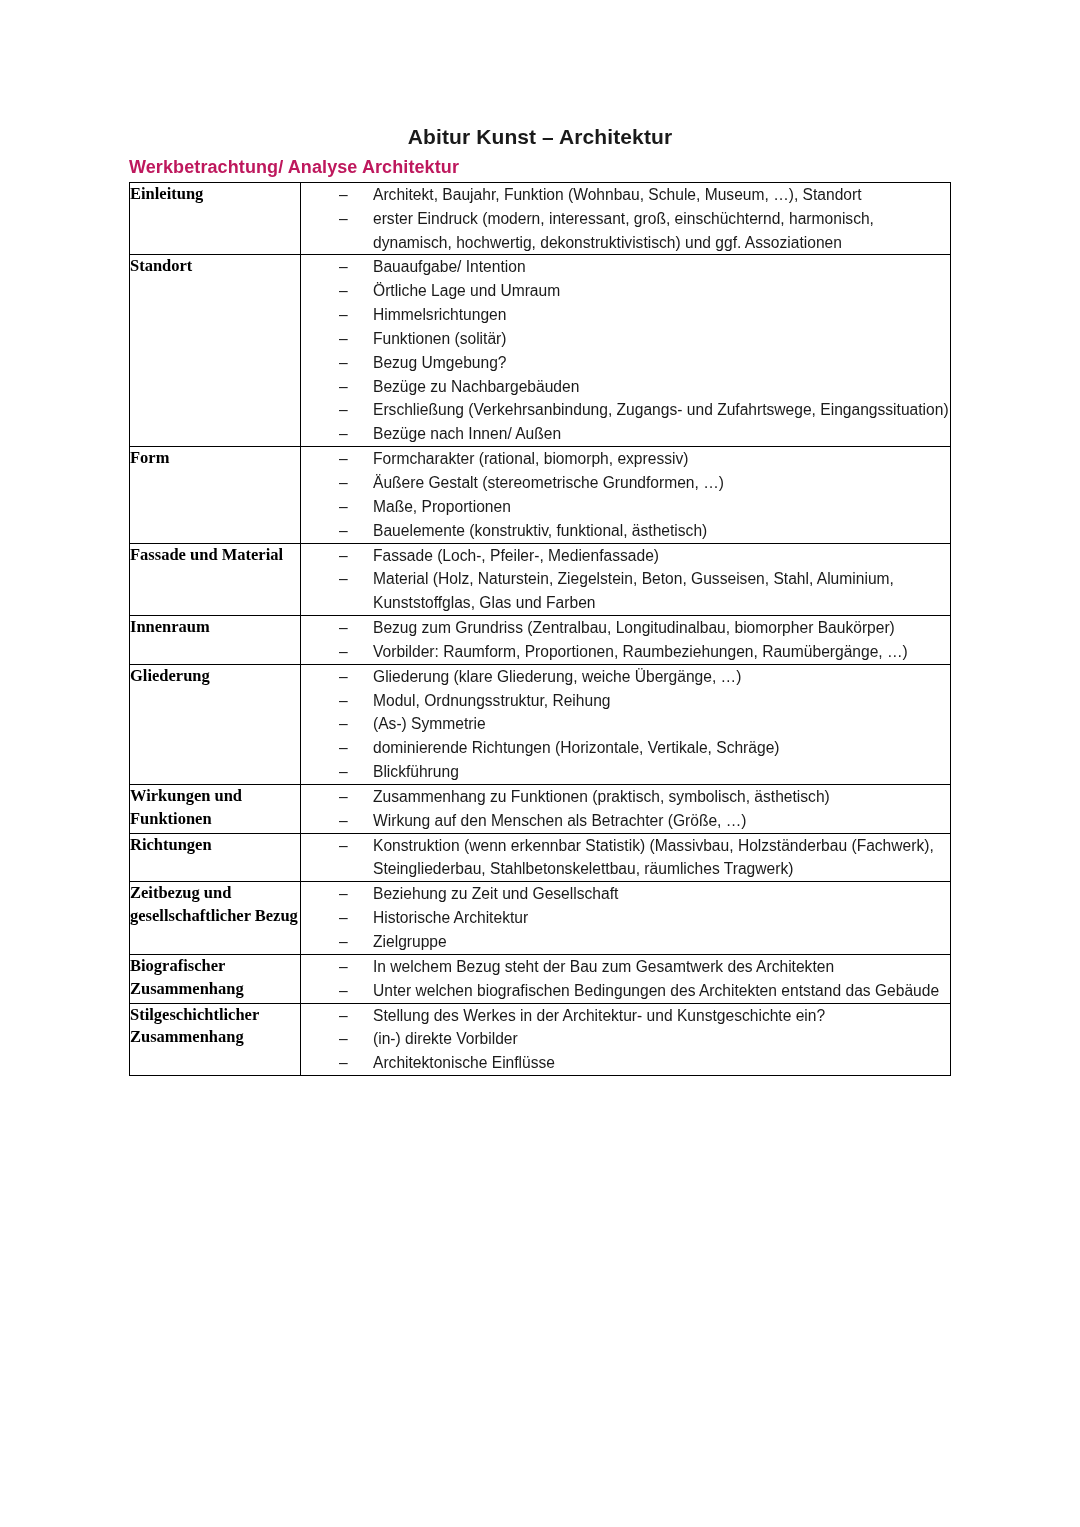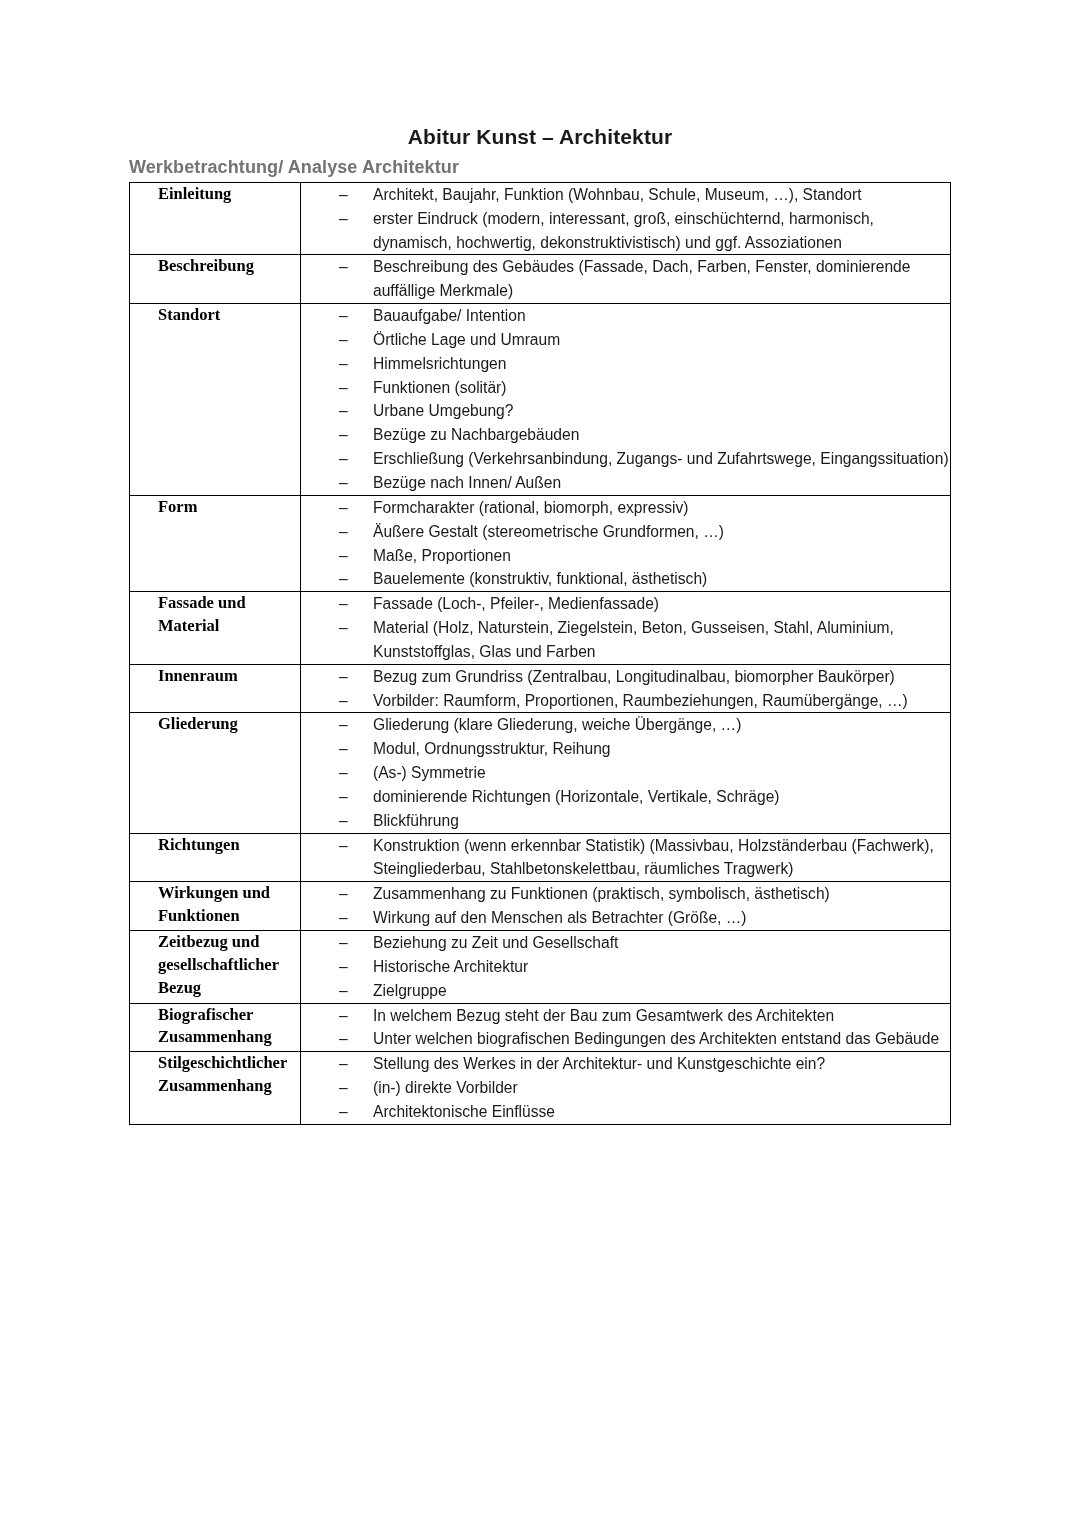--- a/index.html
+++ b/index.html
@@ -30,21 +30,21 @@
     color: #1a1a1a;
     text-align: center;
     line-height: 1.25;
     margin: 0 0 7px 0;
     letter-spacing: 0.1px;
   }
   .doc-subtitle {
     font-family: "Liberation Sans", sans-serif;
     font-weight: bold;
     font-size: 18px;
-    color: #737373;
+    color: #be185d;
     text-align: left;
     line-height: 1.2;
     margin: 0 0 3px 0;
     letter-spacing: 0.1px;
   }
   table.analysis-table {
     border-collapse: collapse;
     width: 822px;
     table-layout: fixed;
     background: #ffffff;
@@ -61,21 +61,20 @@
   }
   td.items-cell {
     padding: 4px 6px 5px 0;
   }
   .cat-label {
     font-family: "Liberation Serif", "DejaVu Serif", serif;
     font-weight: bold;
     font-size: 16.5px;
     line-height: 1.38;
     color: #000000;
-    margin-left: 28px;
   }
   ul.item-list {
     list-style: none;
     margin: 0;
     padding: 0;
   }
   ul.item-list li {
     position: relative;
     font-family: "Liberation Sans", sans-serif;
     font-size: 15.6px;
@@ -111,39 +110,29 @@
             </td>
             <td class="items-cell">
               <ul class="item-list">
                 <li><span class="dash">–</span><span>Architekt, Baujahr, Funktion (Wohnbau, Schule, Museum, …), Standort</span></li>
                 <li><span class="dash">–</span><span>erster Eindruck (modern, interessant, groß, einschüchternd, harmonisch, dynamisch, hochwertig, dekonstruktivistisch) und ggf. Assoziationen</span></li>
               </ul>
             </td>
           </tr>
           <tr>
             <td class="cat-cell">
-              <div class="cat-label">Beschreibung</div>
-            </td>
-            <td class="items-cell">
-              <ul class="item-list">
-                <li><span class="dash">–</span><span>Beschreibung des Gebäudes (Fassade, Dach, Farben, Fenster, dominierende auffällige Merkmale)</span></li>
-              </ul>
-            </td>
-          </tr>
-          <tr>
-            <td class="cat-cell">
               <div class="cat-label">Standort</div>
             </td>
             <td class="items-cell">
               <ul class="item-list">
                 <li><span class="dash">–</span><span>Bauaufgabe/ Intention</span></li>
                 <li><span class="dash">–</span><span>Örtliche Lage und Umraum</span></li>
                 <li><span class="dash">–</span><span>Himmelsrichtungen</span></li>
                 <li><span class="dash">–</span><span>Funktionen (solitär)</span></li>
-                <li><span class="dash">–</span><span>Urbane Umgebung?</span></li>
+                <li><span class="dash">–</span><span>Bezug Umgebung?</span></li>
                 <li><span class="dash">–</span><span>Bezüge zu Nachbargebäuden</span></li>
                 <li><span class="dash">–</span><span>Erschließung (Verkehrsanbindung, Zugangs- und Zufahrtswege, Eingangssituation)</span></li>
                 <li><span class="dash">–</span><span>Bezüge nach Innen/ Außen</span></li>
               </ul>
             </td>
           </tr>
           <tr>
             <td class="cat-cell">
               <div class="cat-label">Form</div>
             </td>
@@ -187,36 +176,36 @@
                 <li><span class="dash">–</span><span>Gliederung (klare Gliederung, weiche Übergänge, …)</span></li>
                 <li><span class="dash">–</span><span>Modul, Ordnungsstruktur, Reihung</span></li>
                 <li><span class="dash">–</span><span>(As-) Symmetrie</span></li>
                 <li><span class="dash">–</span><span>dominierende Richtungen (Horizontale, Vertikale, Schräge)</span></li>
                 <li><span class="dash">–</span><span>Blickführung</span></li>
               </ul>
             </td>
           </tr>
           <tr>
             <td class="cat-cell">
-              <div class="cat-label">Richtungen</div>
-            </td>
-            <td class="items-cell">
-              <ul class="item-list">
-                <li><span class="dash">–</span><span>Konstruktion (wenn erkennbar Statistik) (Massivbau, Holzständerbau (Fachwerk), Steingliederbau, Stahlbetonskelettbau, räumliches Tragwerk)</span></li>
-              </ul>
-            </td>
-          </tr>
-          <tr>
-            <td class="cat-cell">
               <div class="cat-label">Wirkungen und Funktionen</div>
             </td>
             <td class="items-cell">
               <ul class="item-list">
                 <li><span class="dash">–</span><span>Zusammenhang zu Funktionen (praktisch, symbolisch, ästhetisch)</span></li>
                 <li><span class="dash">–</span><span>Wirkung auf den Menschen als Betrachter (Größe, …)</span></li>
+              </ul>
+            </td>
+          </tr>
+          <tr>
+            <td class="cat-cell">
+              <div class="cat-label">Richtungen</div>
+            </td>
+            <td class="items-cell">
+              <ul class="item-list">
+                <li><span class="dash">–</span><span>Konstruktion (wenn erkennbar Statistik) (Massivbau, Holzständerbau (Fachwerk), Steingliederbau, Stahlbetonskelettbau, räumliches Tragwerk)</span></li>
               </ul>
             </td>
           </tr>
           <tr>
             <td class="cat-cell">
               <div class="cat-label">Zeitbezug und gesellschaftlicher Bezug</div>
             </td>
             <td class="items-cell">
               <ul class="item-list">
                 <li><span class="dash">–</span><span>Beziehung zu Zeit und Gesellschaft</span></li>

